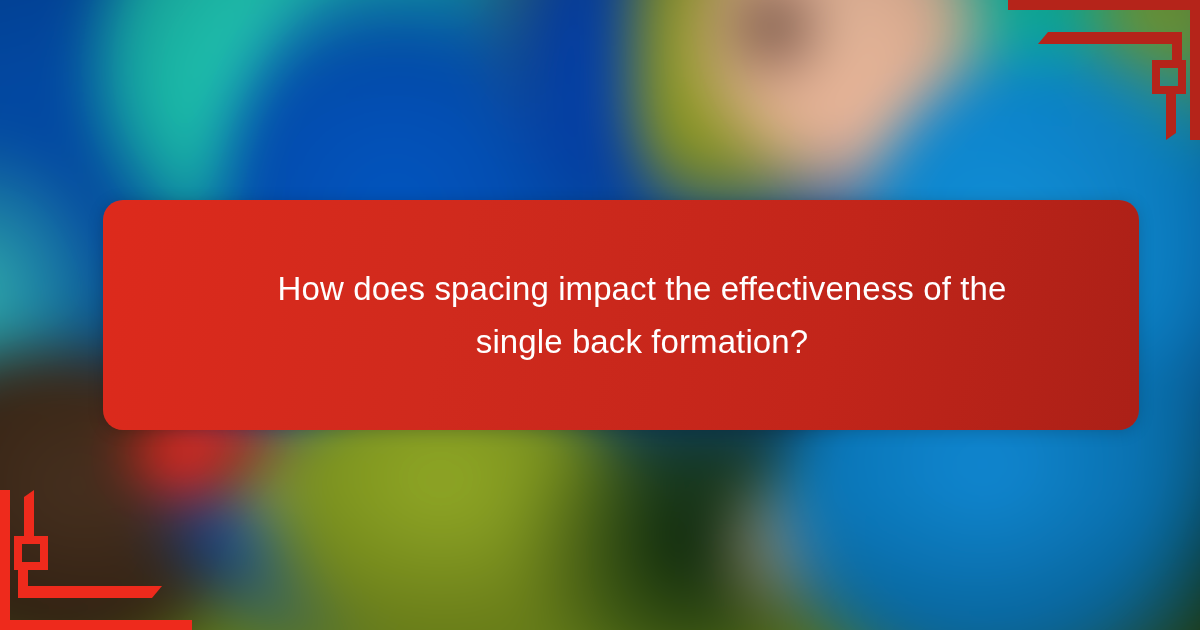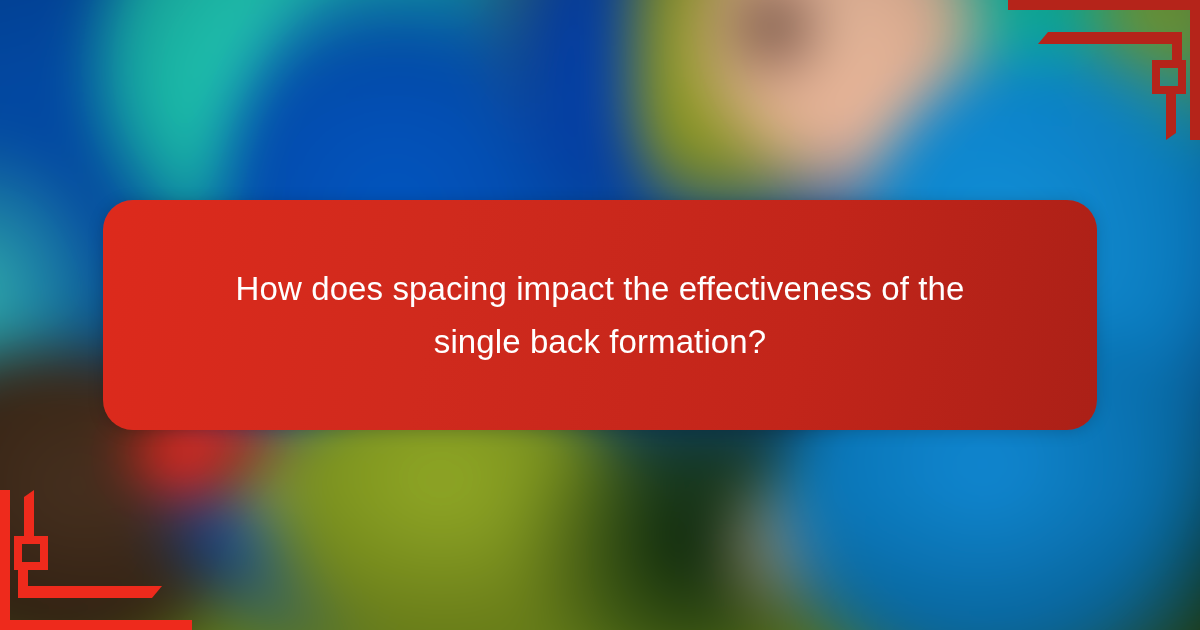--- a/index.html
+++ b/index.html
@@ -116,26 +116,27 @@
   .corner-bl { left: 0; bottom: 0; transform: rotate(180deg); }
   .corner svg { display: block; width: 100%; height: 100%; }
 
   
   .card {
     position: absolute;
     left: 103px;
     top: 200px;
     width: 994px;
     height: 230px;
-    border-radius: 30px;
+    border-radius: 20px;
     background: linear-gradient(103deg, #dd2a1c 0%, #d02a1d 34%, #c2251a 70%, #ab2017 100%);
     display: flex;
     align-items: center;
     justify-content: center;
     box-shadow: 0 2px 16px rgba(0,0,0,0.18);
+    padding-left: 42px;
   }
   .card-title {
     margin: 0;
     padding: 0 70px;
     color: #ffffff;
     font-family: "Liberation Sans", sans-serif;
     font-size: 33px;
     font-weight: 400;
     line-height: 1.62;
     text-align: center;

